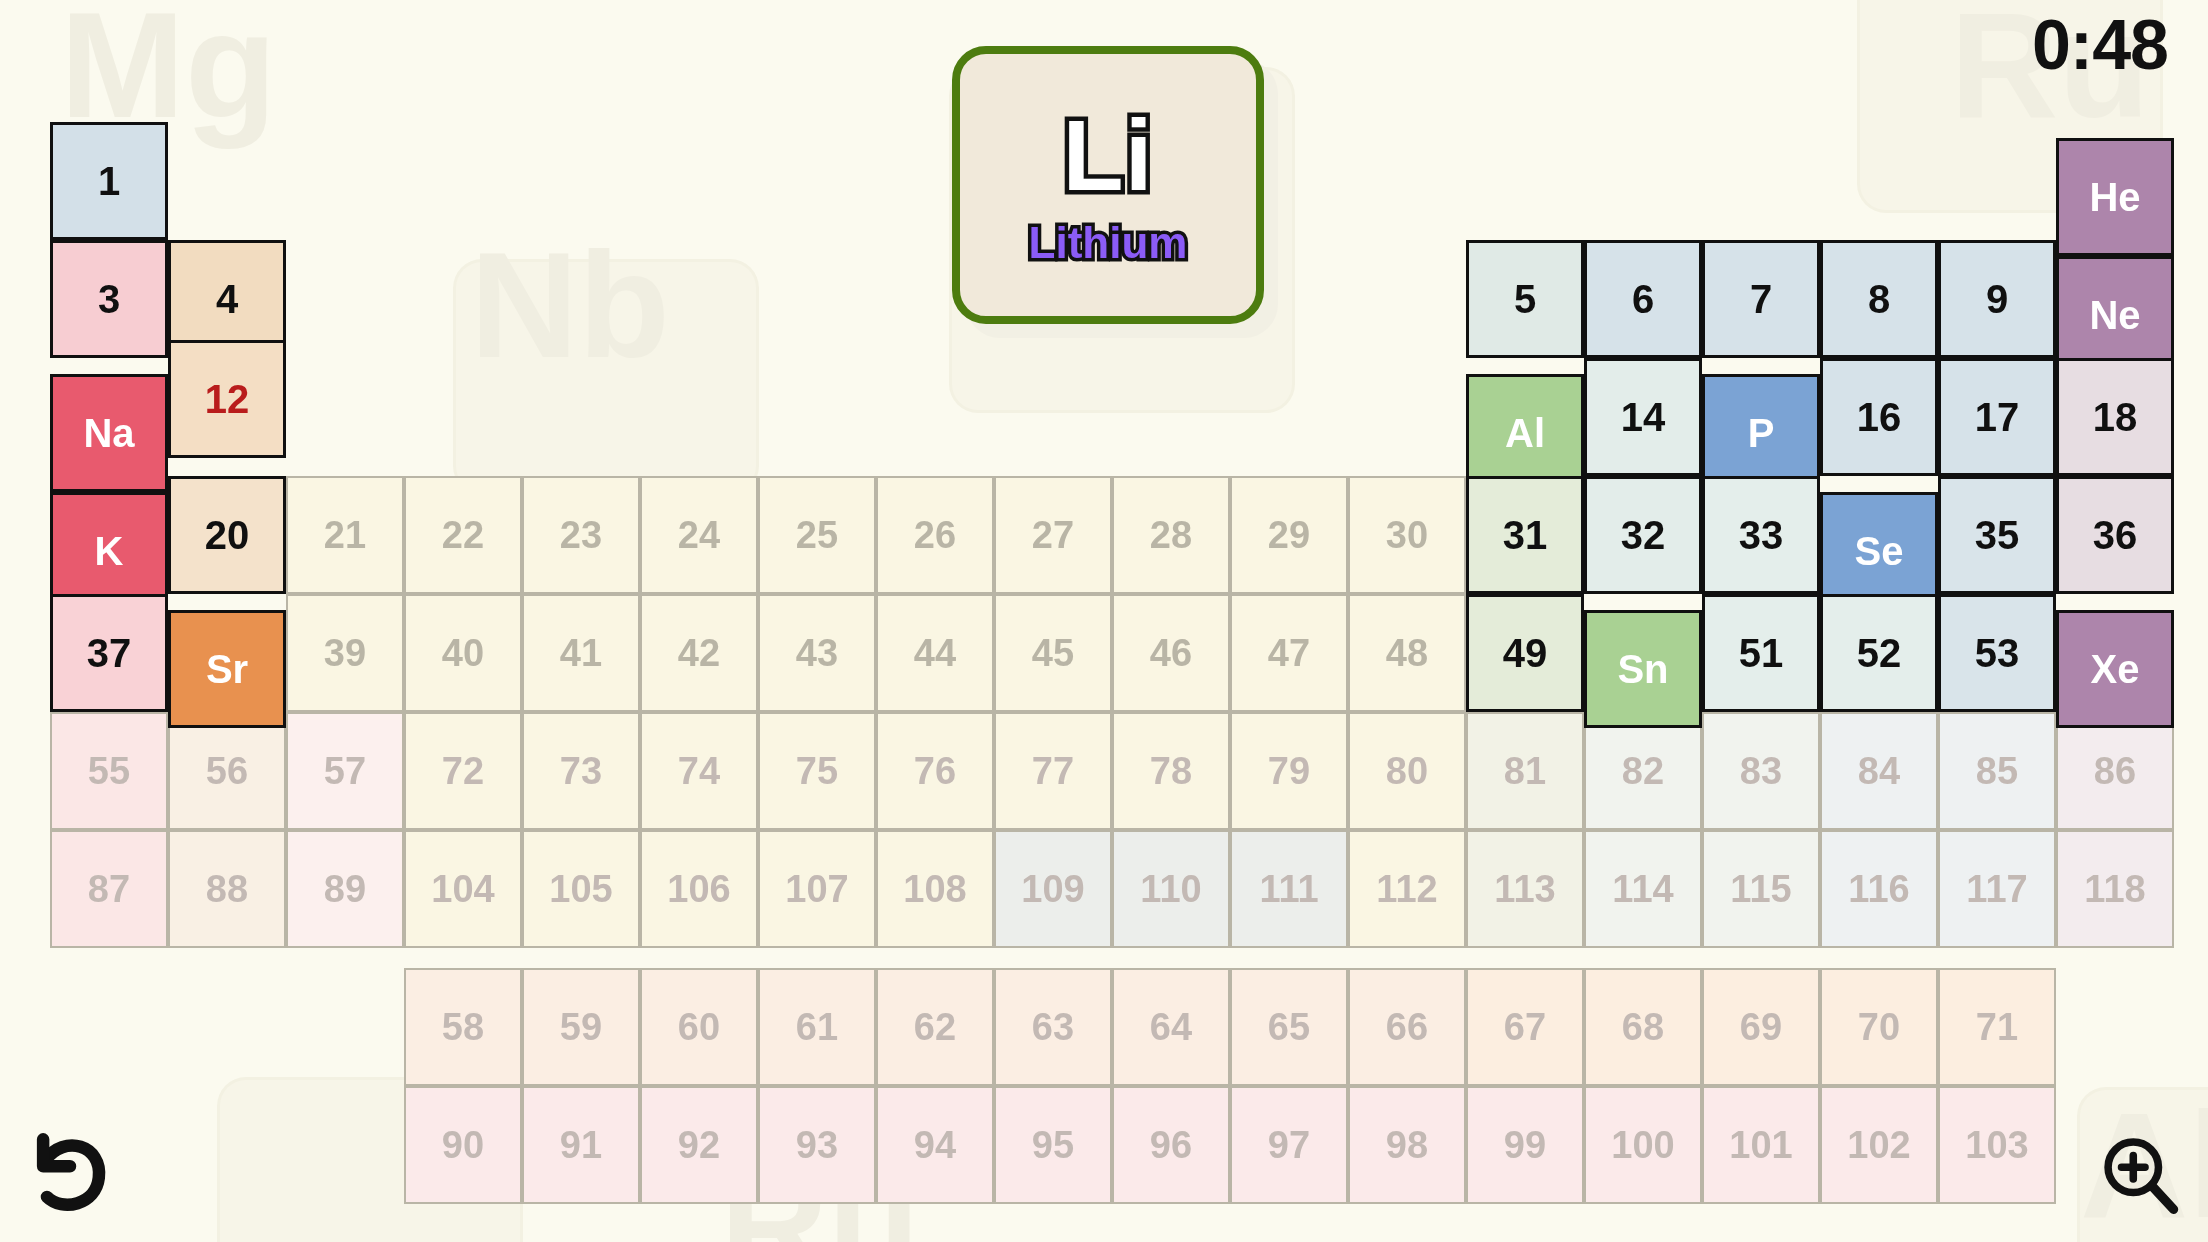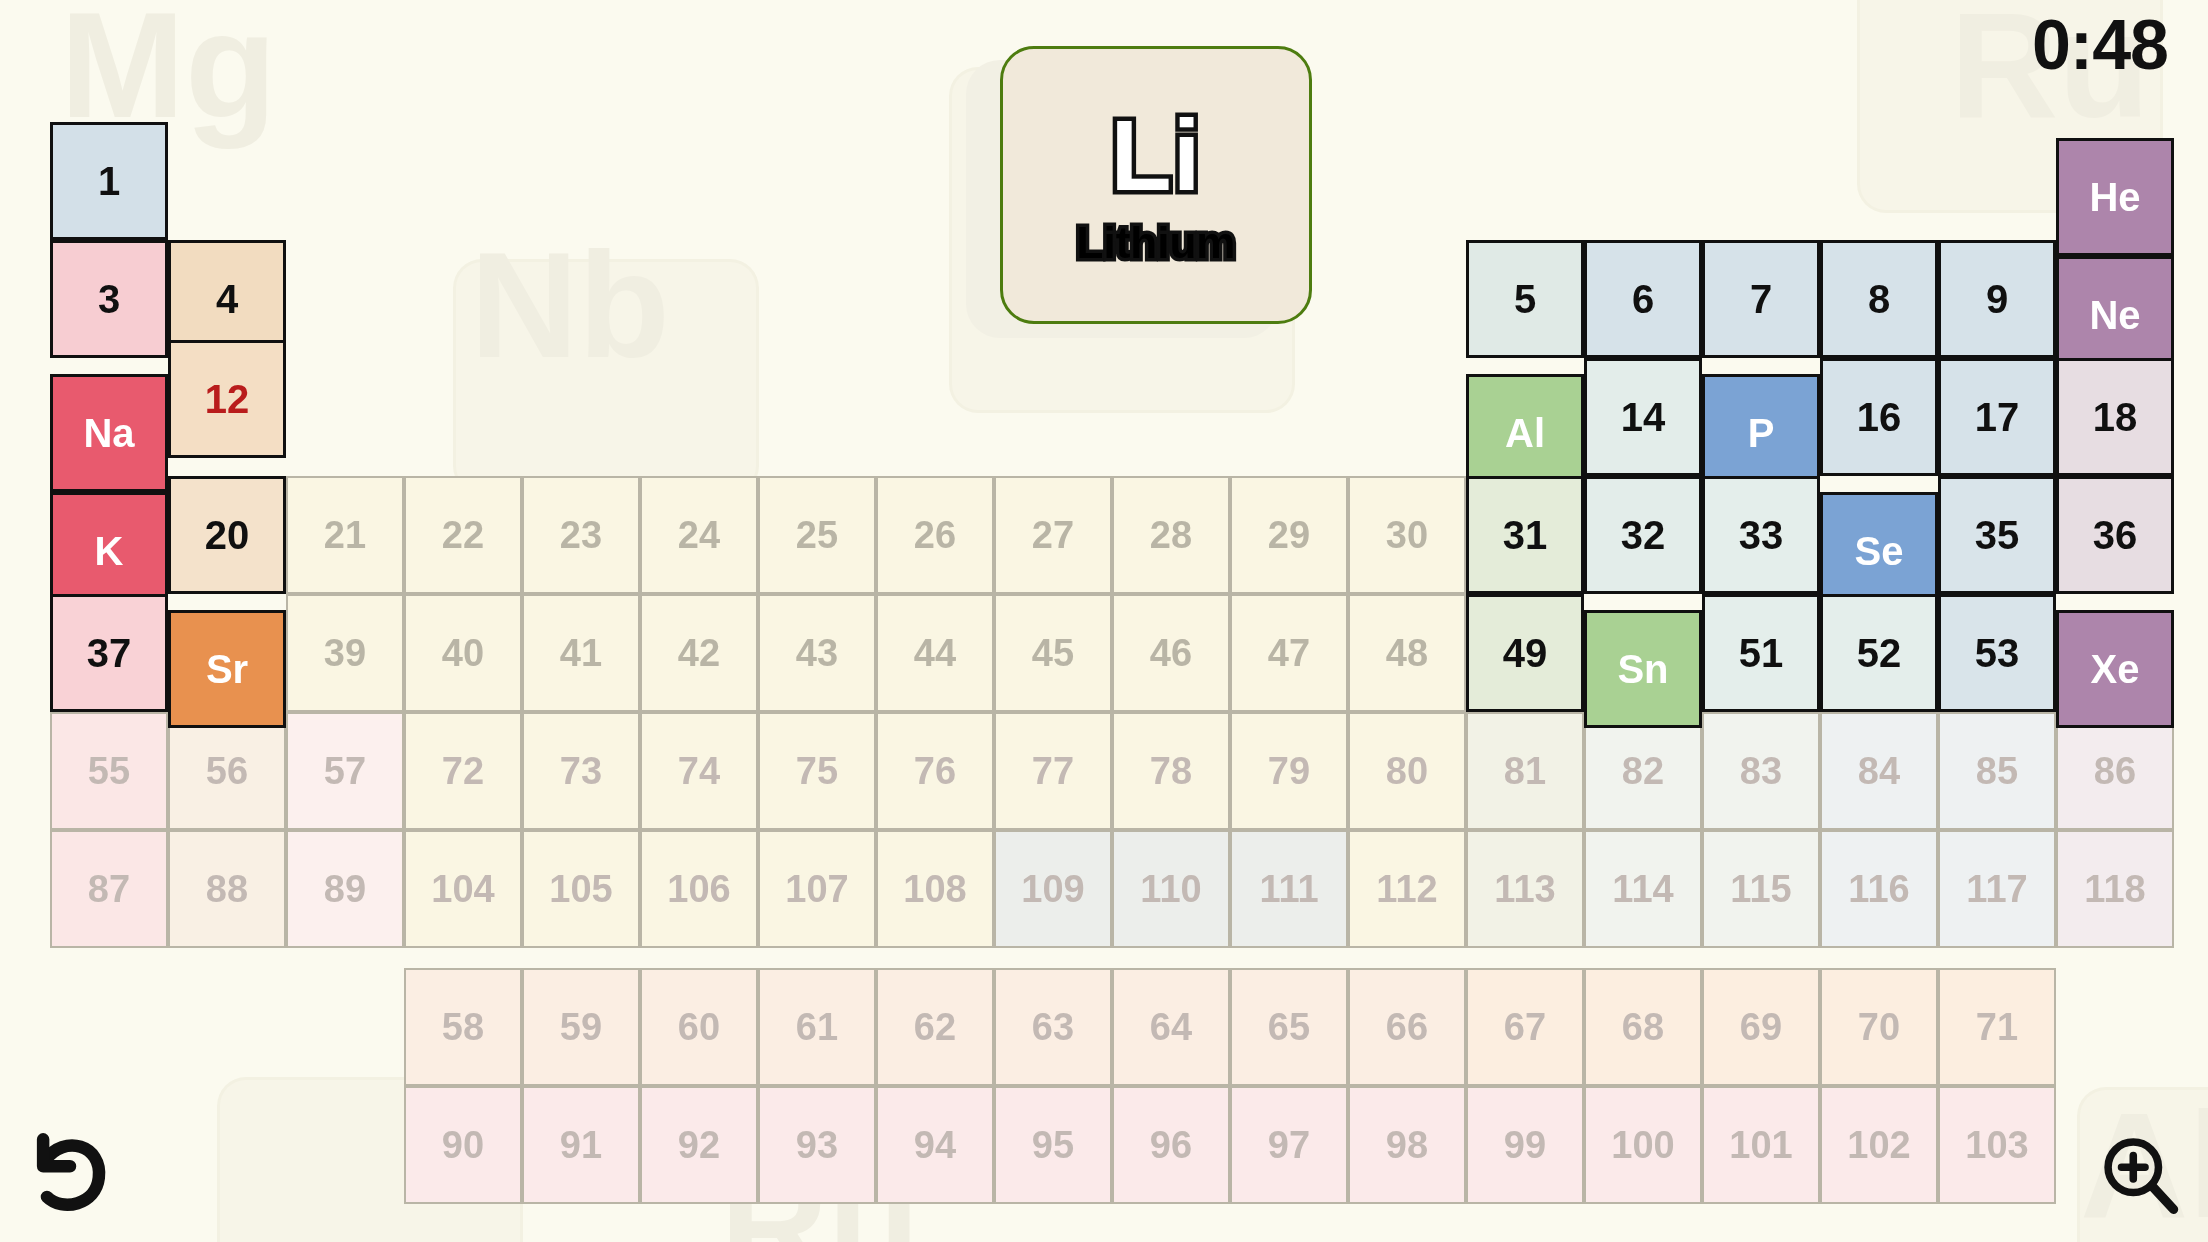--- a/index.html
+++ b/index.html
@@ -45,36 +45,35 @@
 
   
   .prompt-wrap{position:absolute;left:952px;top:46px;z-index:6;}
   .prompt-shadow{
     position:absolute;left:14px;top:14px;width:312px;height:278px;
     background:#f2f0e4;border-radius:34px;
   }
   .prompt-card{
     position:relative;width:312px;height:278px;
     background:#f1e9da;
-    border:3px solid #4d7c0f;
+    border:8px solid #4d7c0f;
     border-radius:34px;
     display:flex;flex-direction:column;
     align-items:center;justify-content:center;
     box-sizing:border-box;
-    margin-left:48px;
   }
   .prompt-symbol{
     font-size:100px;font-weight:bold;color:#ffffff;
     -webkit-text-stroke:9px #111;
     paint-order:stroke fill;
     line-height:1;letter-spacing:1px;
     margin-bottom:16px;
   }
   .prompt-name{
-    font-size:44px;font-weight:bold;color:#000000;
+    font-size:44px;font-weight:bold;color:#8b5cf6;
     -webkit-text-stroke:7px #111;
     paint-order:stroke fill;
     line-height:1;
   }
 
   
   .table-area{position:absolute;left:0;top:0;width:2208px;height:1242px;z-index:4;}
   .cell{
     position:absolute;
     box-sizing:border-box;

